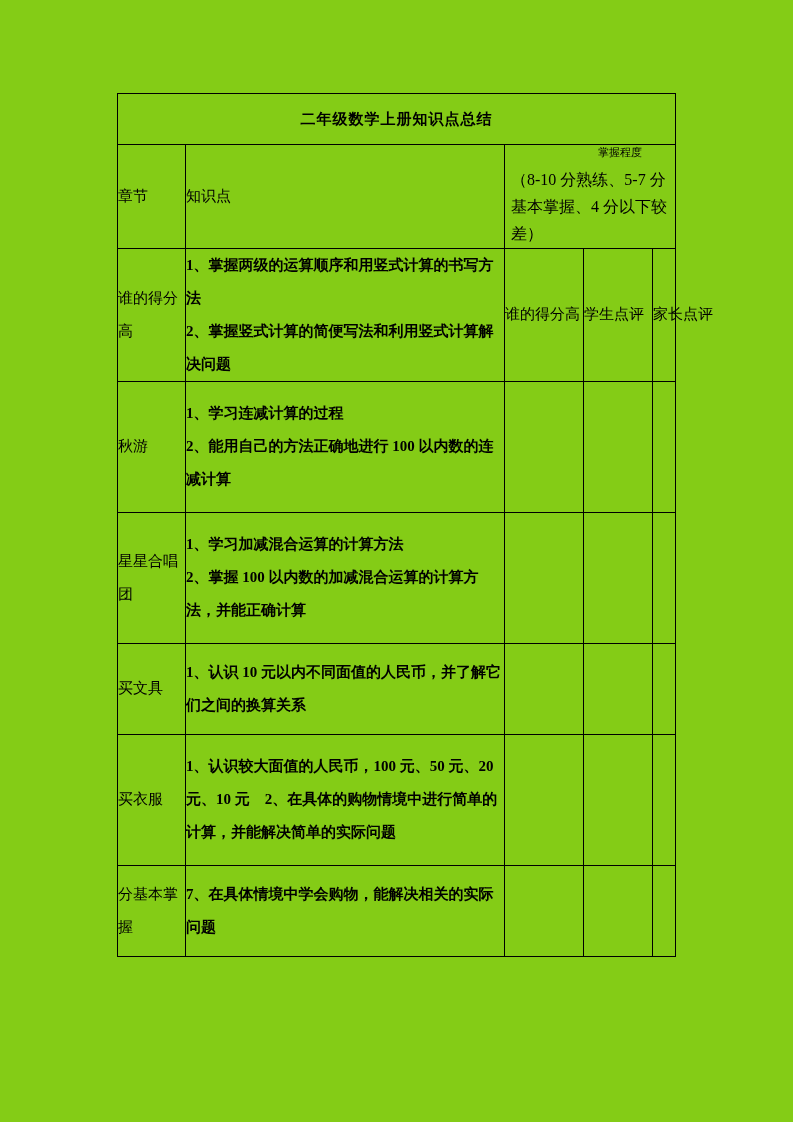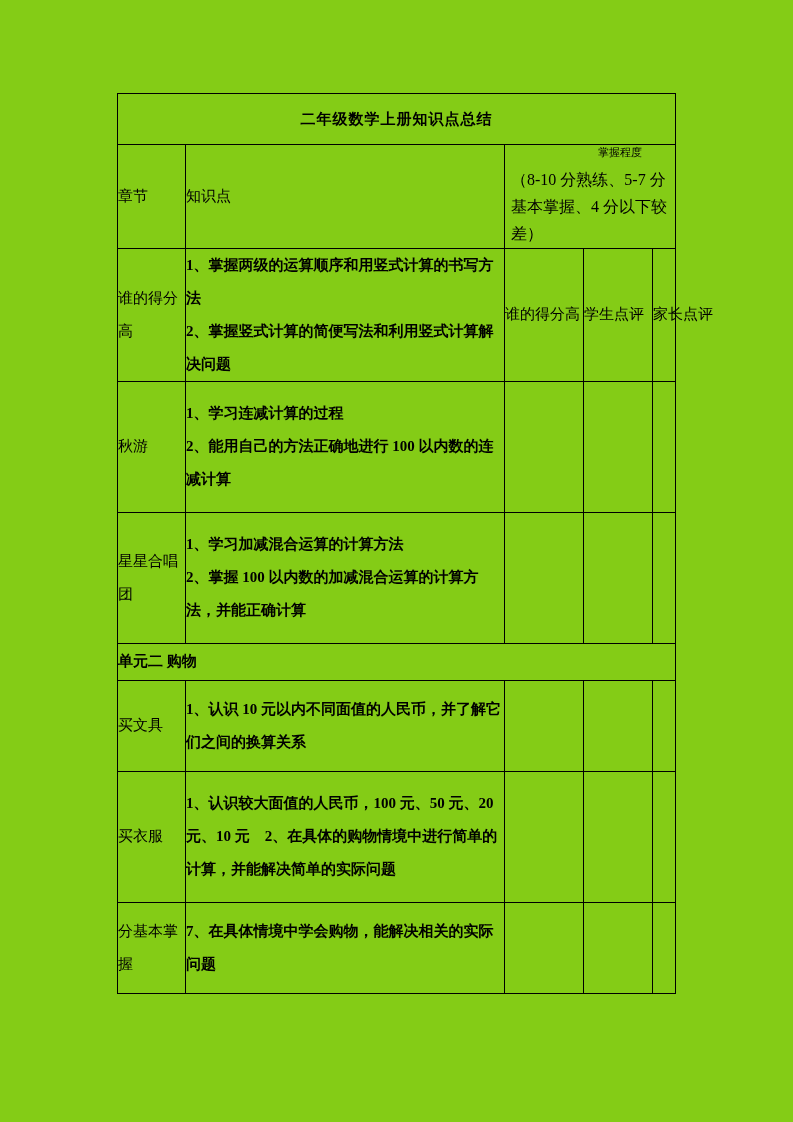--- a/index.html
+++ b/index.html
@@ -137,23 +137,20 @@
       <td class="chapter-cell">星星合唱团</td>
       <td class="knowledge-cell">
         <div class="k-item">1、学习加减混合运算的计算方法</div>
         <div class="k-item">2、掌握 100 以内数的加减混合运算的计算方法，并能正确计算</div>
       </td>
       <td class="m-cell"></td>
       <td class="m-cell"></td>
       <td class="m-cell"></td>
     </tr>
 
-    <tr class="section-row">
-      <td colspan="5">单元二 购物</td>
-    </tr>
 
     <tr class="data-row r-h90">
       <td class="chapter-cell">买文具</td>
       <td class="knowledge-cell">
         <div class="k-item">1、认识 10 元以内不同面值的人民币，并了解它们之间的换算关系</div>
       </td>
       <td class="m-cell"></td>
       <td class="m-cell"></td>
       <td class="m-cell"></td>
     </tr>

